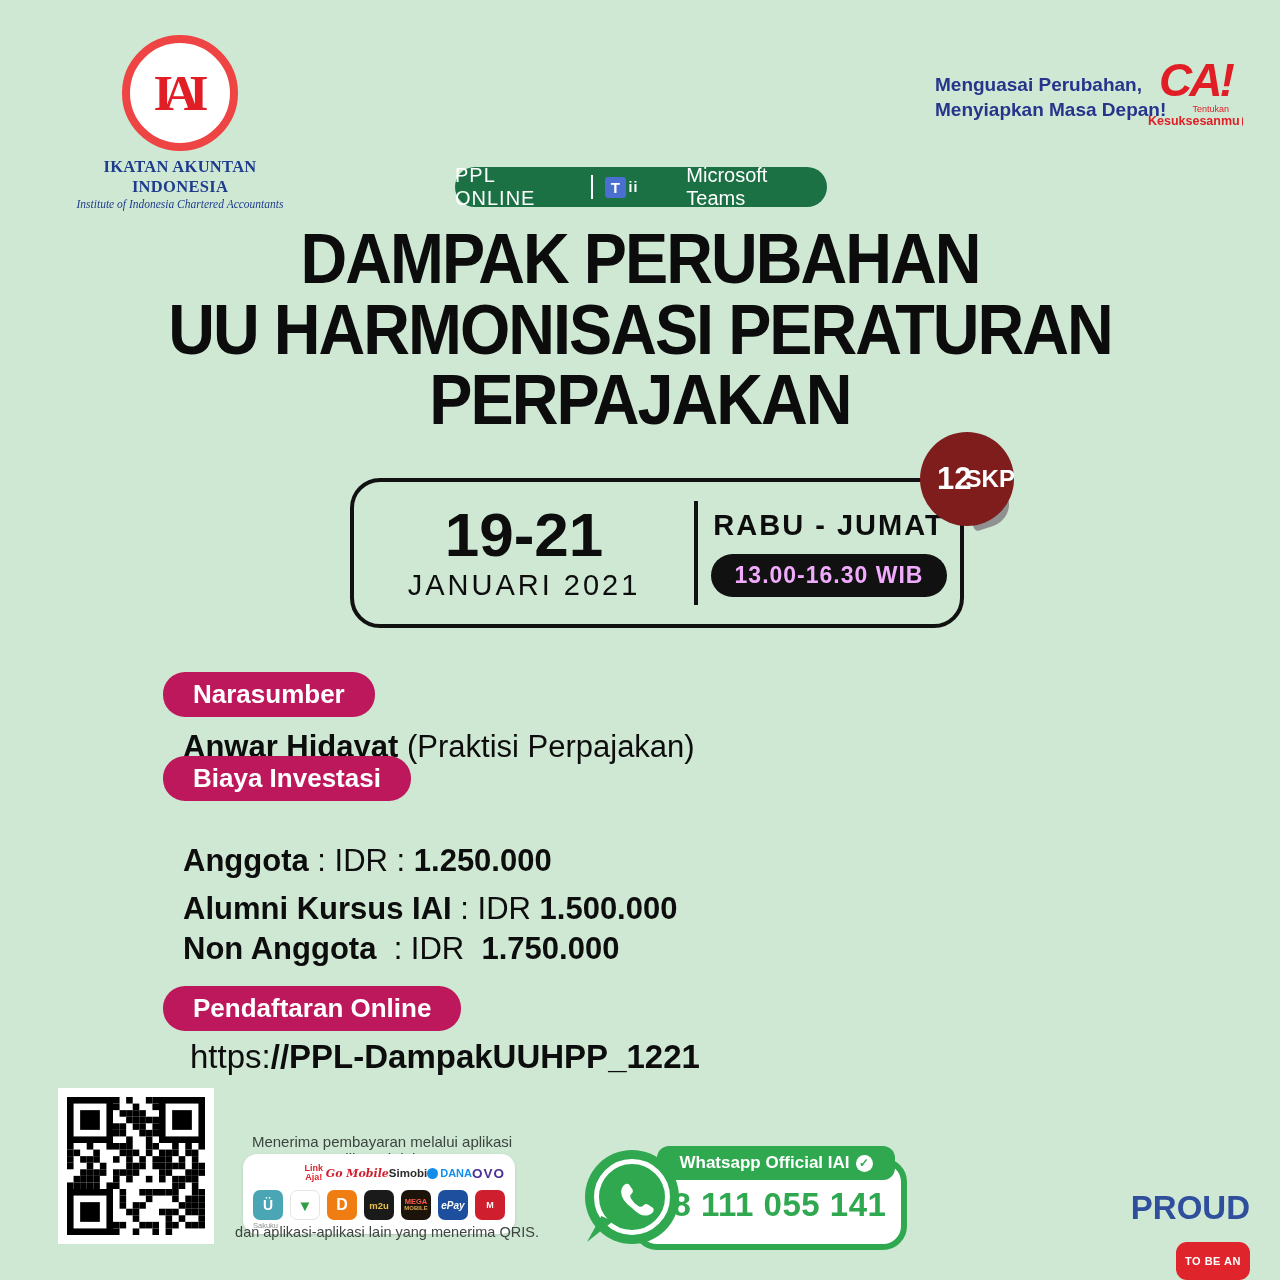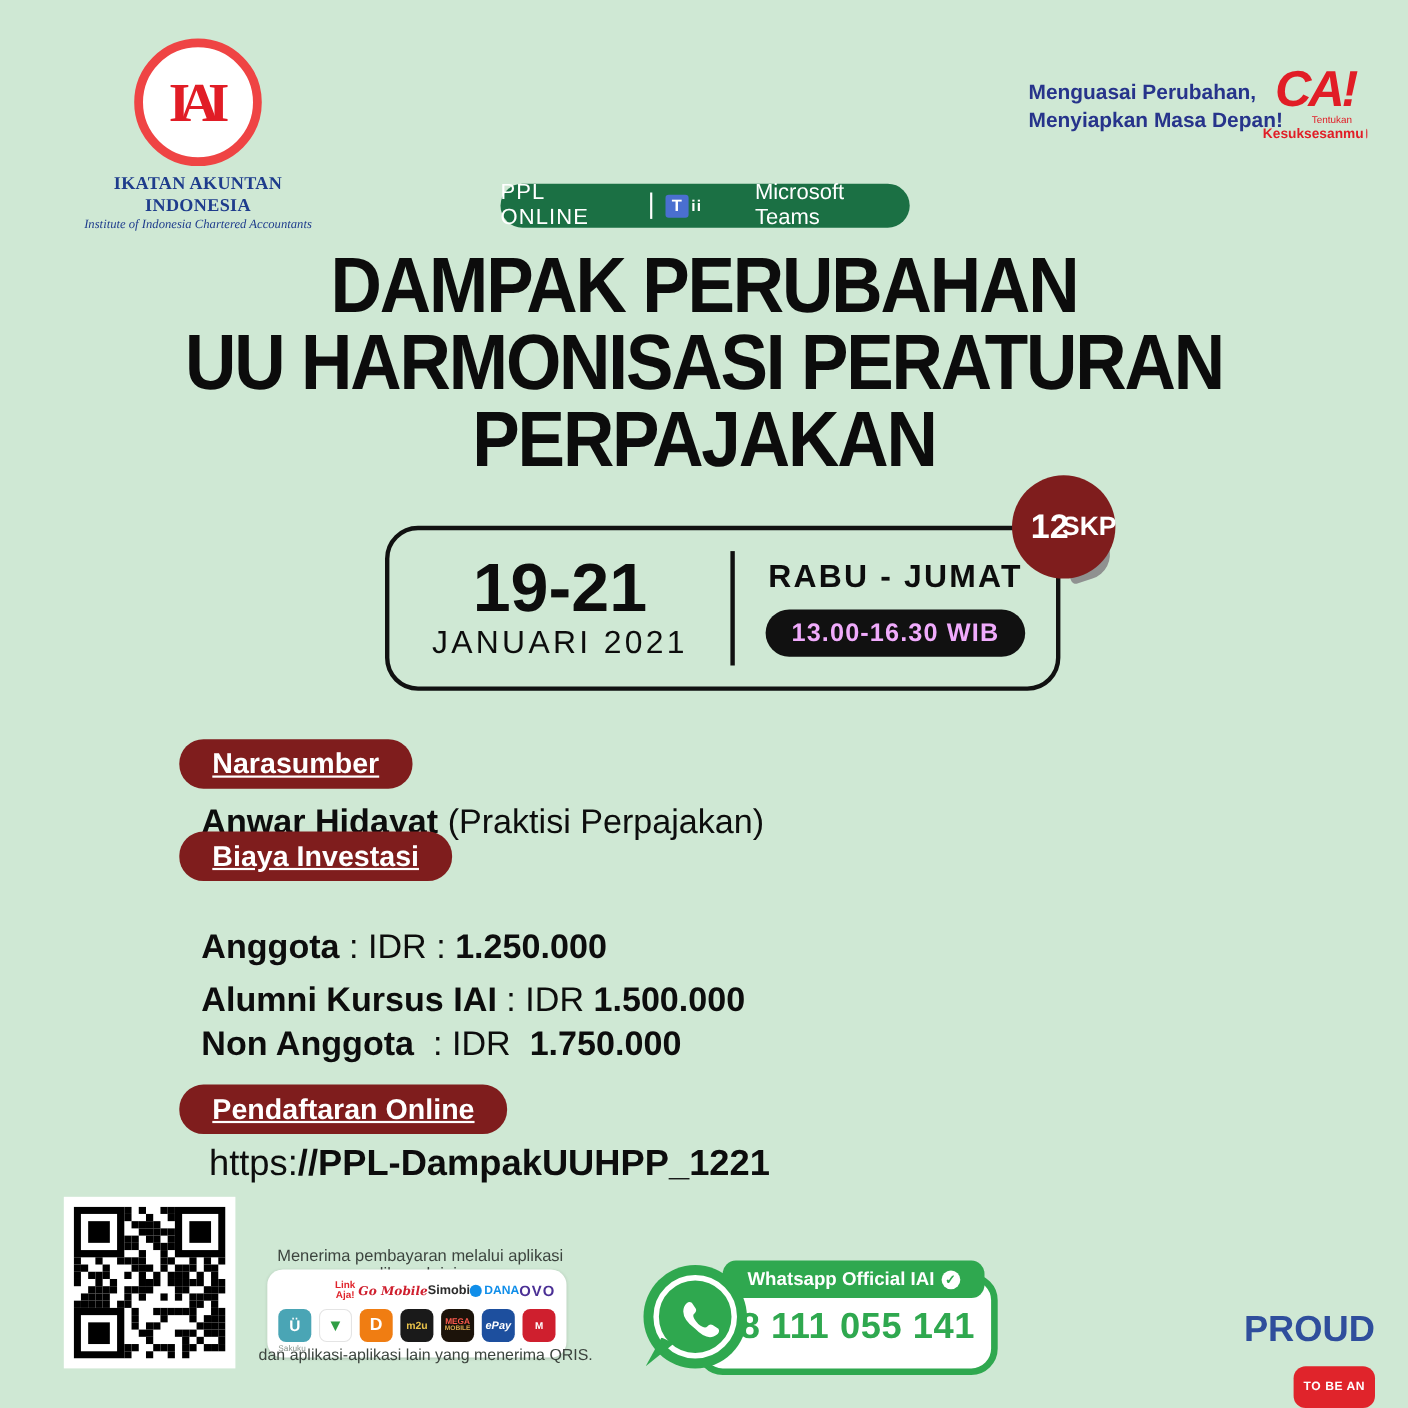--- a/index.html
+++ b/index.html
@@ -42,40 +42,40 @@
   .teams-dots{color:#fff; font-weight:bold; font-size:14px; letter-spacing:1px; margin-left:-4px;}
   .ppl-right{font-size:20px;margin-left:41px;}
 
   
   .title{position:absolute; left:0; top:224px; width:1280px; text-align:center; font-weight:bold;
     font-size:66px; line-height:65px; letter-spacing:-2px; transform:scale(0.98,1.08); transform-origin:center top; color:#0c0c0c;}
 
   
   .date-box{position:absolute; left:350px; top:478px; width:606px; height:142px; border:4px solid #111;
     border-radius:30px; display:flex; align-items:center;}
-  .date-left{width:310px; text-align:center;}
+  .date-left{width:340px; text-align:center;}
   .date-range{font-weight:bold; font-size:62px; line-height:60px; letter-spacing:0px;}
   .date-month{font-size:29px; letter-spacing:3px; margin-top:4px;}
   .date-div{width:4px; height:104px; background:#111;}
   .date-right{flex:1; text-align:center;}
   .date-days{font-weight:bold; font-size:29px; letter-spacing:2px;}
   .time-pill{display:inline-block; margin-top:12px; background:#111; color:#f0abfc; border-radius:24px;
     padding:8px 24px; font-weight:bold; font-size:23px; letter-spacing:1px;}
 
   .skp-badge{position:absolute; left:920px; top:432px; width:94px; height:94px;}
   .skp-fold{position:absolute; right:2px; bottom:0px; width:42px; height:26px; background:#8f9190;
     border-radius:2px 4px 30px 6px; transform:rotate(-18deg);}
   .skp-circle{position:absolute; inset:0; background:#7f1d1d; border-radius:50%;
     display:flex; align-items:center; justify-content:center; color:#fff;}
   .skp-num{font-weight:bold; font-size:31px; line-height:30px; margin-left:18px;}
   .skp-unit{font-weight:bold; font-size:24px; line-height:26px; margin-left:-6px;}
 
   
-  .sec-pill{position:absolute; background:#7f1d1d; color:#fff; font-weight:bold; font-size:26px;
-    border-radius:22px; padding:7px 30px;text-decoration:underline;}
+  .sec-pill{position:absolute; background:#be185d; color:#fff; font-weight:bold; font-size:26px;
+    border-radius:22px; padding:7px 30px;}
   .pill-narasumber{left:163px; top:672px;}
   .pill-biaya{left:163px; top:756px;}
   .pill-daftar{left:163px; top:986px;}
   .line{position:absolute; font-size:31px; white-space:pre;}
   .speaker{left:183px; top:729px;}
   .b{font-weight:bold;}
   .price1{left:183px; top:843px;}
   .price2{left:183px; top:891px;}
   .price3{left:183px; top:931px;}
   .url{left:190px; top:1038px; font-size:33px;}

